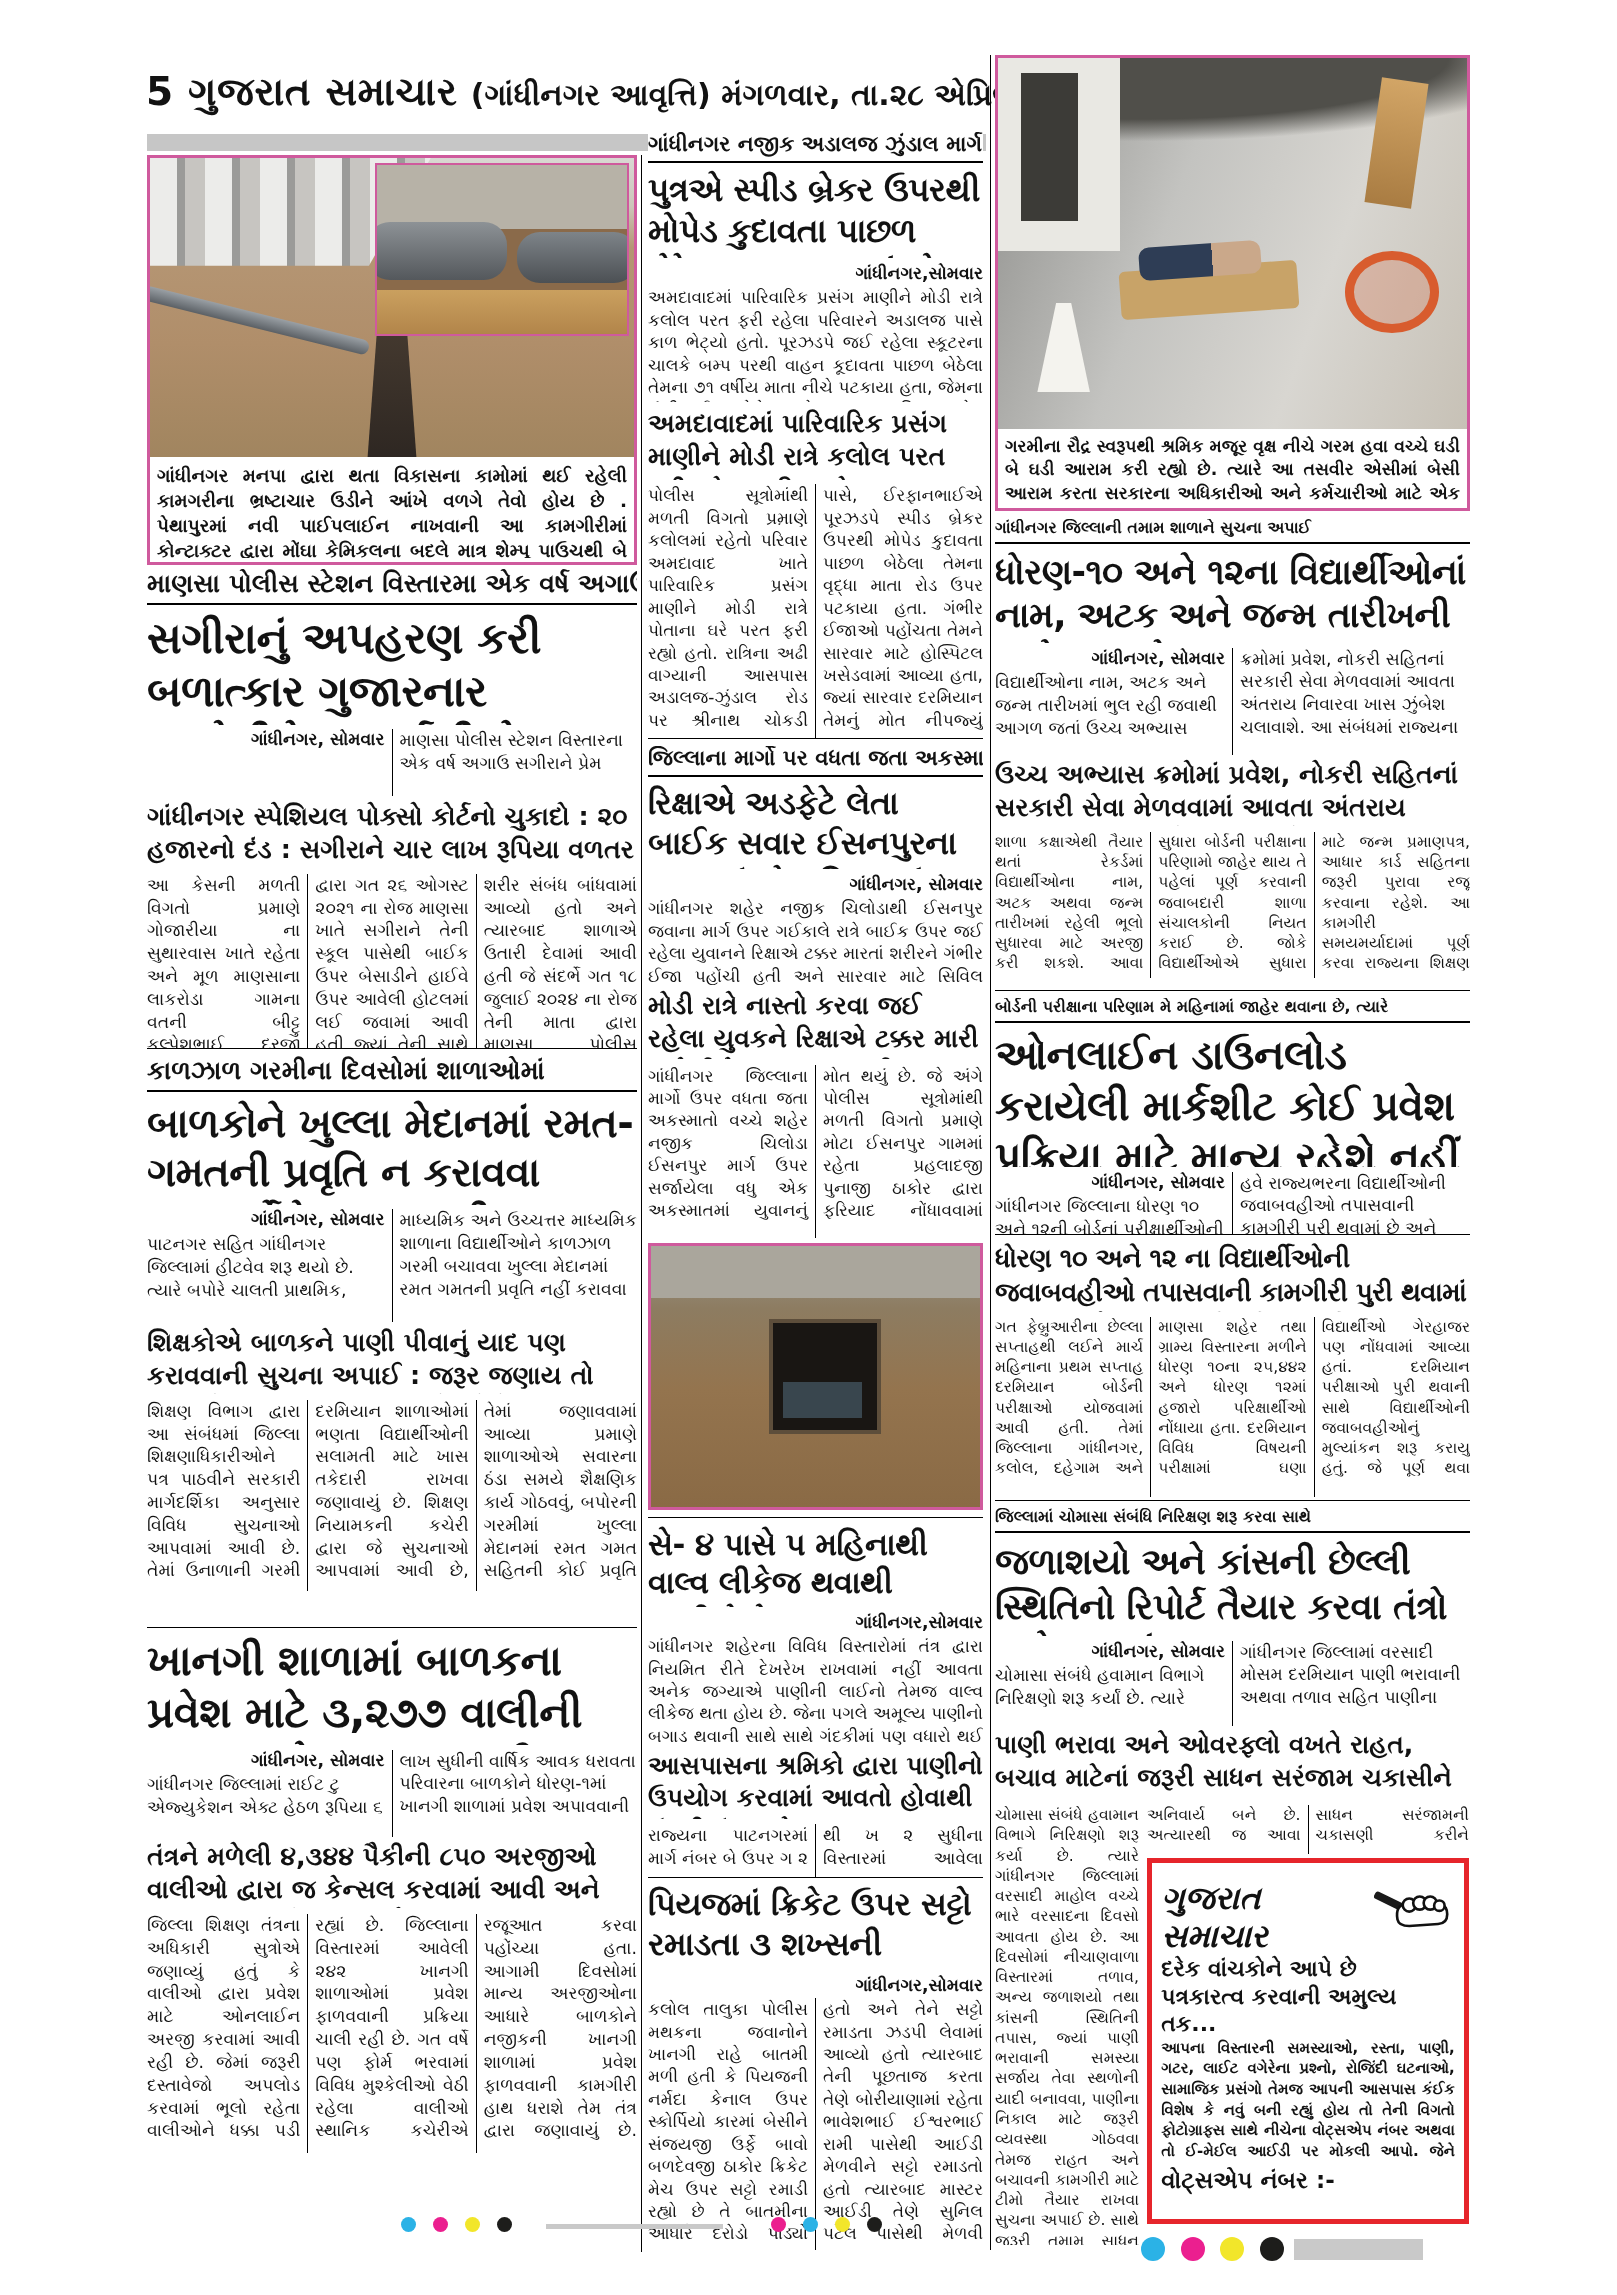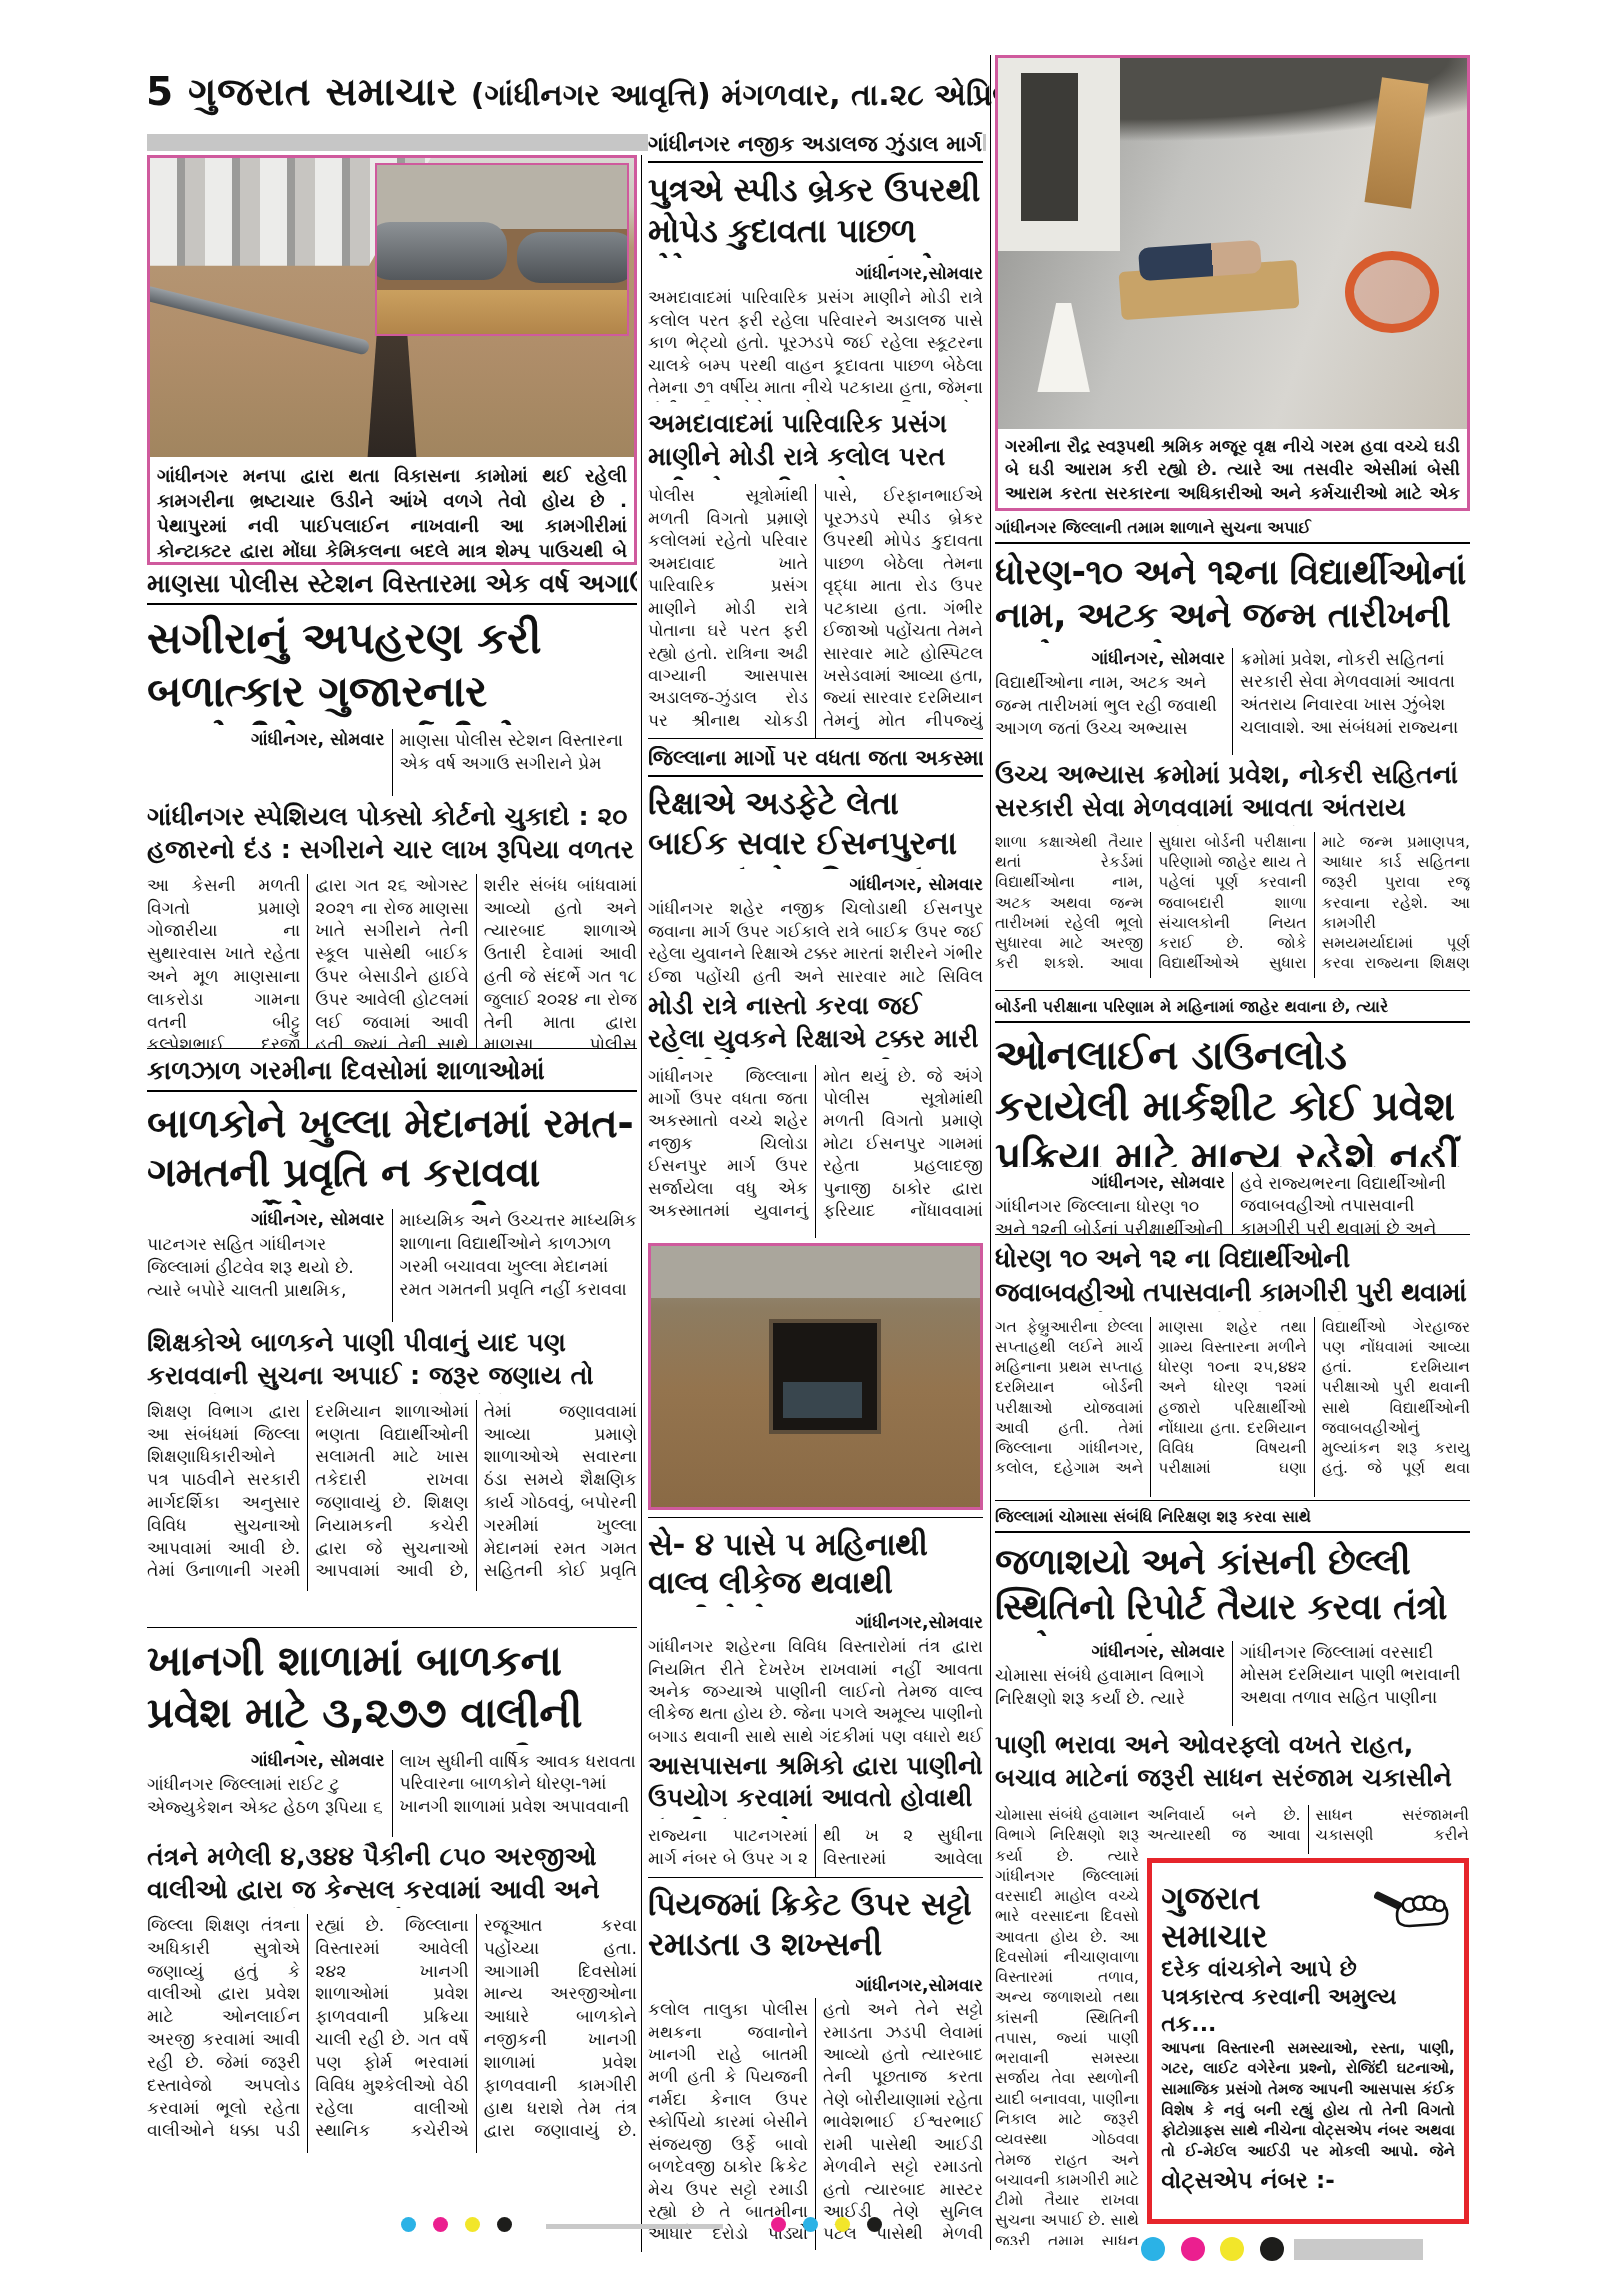--- a/index.html
+++ b/index.html
@@ -81,21 +81,21 @@
 
   
   .ph-valve { background:linear-gradient(180deg,#9a958c 0%,#8d7c61 24%,#94744e 55%,#8a6a45 100%); }
   .ph-valve .slab { position:absolute; left:0; top:0; width:100%; height:20%; background:#aaa69c; }
   .ph-valve .hole { position:absolute; left:36%; top:28%; width:34%; height:44%;
      background:#191613; border:4.6px solid #5d4e3b; }
   .ph-valve .water { position:absolute; left:40%; top:52%; width:24%; height:14%; background:#39464e; }
 
   
   .ad { border:5.8px solid #e6252b; background:#fff; padding:8px 9.2px; }
-  .ad-brand { font-size:32px; font-weight:900; letter-spacing:0; }
+  .ad-brand { font-size:32px; font-weight:900; letter-spacing:0;font-style:italic; }
   .ad-line { font-size:22px; font-weight:800; line-height:1.25; }
   .ad-band { background:#e6252b; color:#fff; margin:5.8px -9.2px; padding:5.8px 8px;
      display:flex; align-items:center; }
   .ad-band-text { flex:1; font-size:24px; font-weight:800; line-height:1.22; text-align:center; }
   .ad-body { font-size:15px; line-height:1.38; text-align:justify; font-weight:600; }
   .ad-wa { font-size:23px; font-weight:900; margin-top:5.8px; }
 
   .dot { border-radius:50%; display:inline-block; }
   .reg-gray { background:#c9c9c9; }
 </style>

